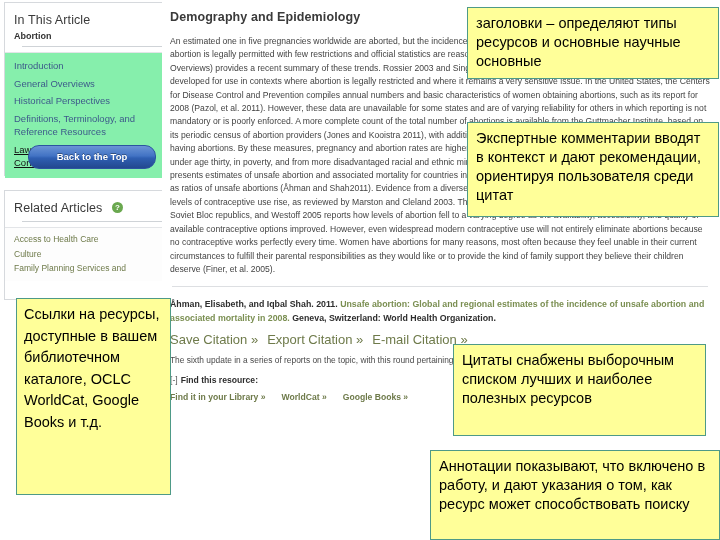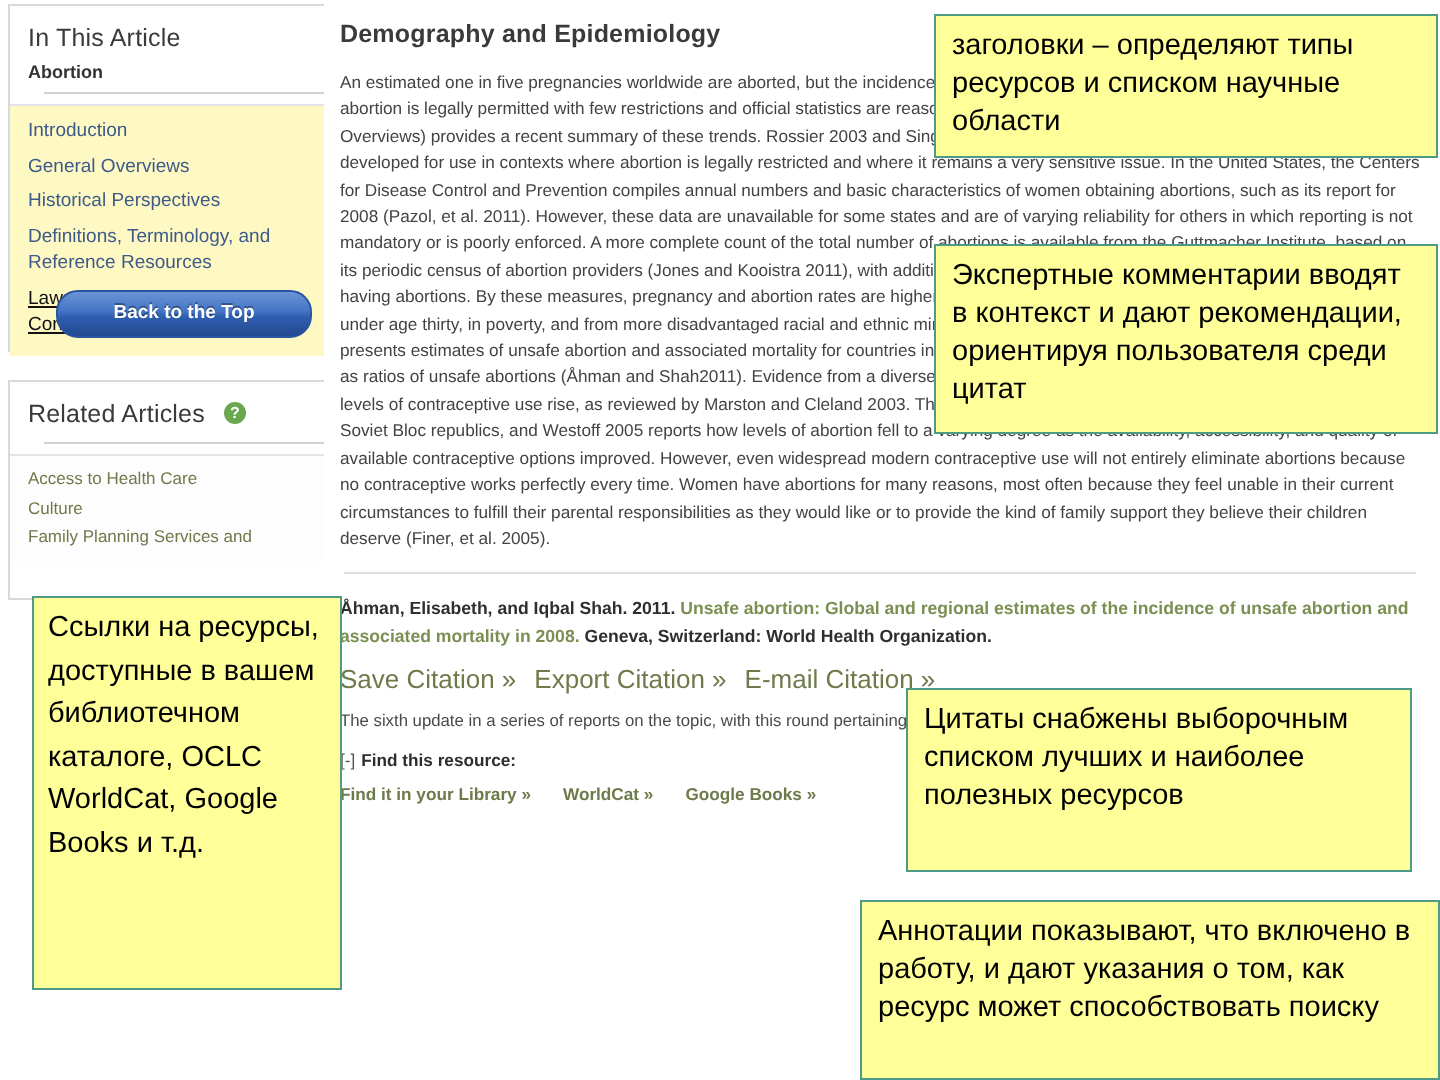--- a/index.html
+++ b/index.html
@@ -79,21 +79,21 @@
     line-height: 11px;
     text-align: center;
     font-weight: bold;
     vertical-align: middle;
     margin-left: 5px;
   }
 
   .toc-body {
     position: relative;
     padding: 6px 18px 4px 9px;
-    background: #fef9c3;
+    background: #86efac;
     border-top: 1px solid #e3e5e8;
   }
   .toc-link {
     display: block;
     font-size: 9.5px;
     line-height: 13.5px;
     color: #3d5a8a;
     margin-bottom: 4px;
     text-decoration: none;
     cursor: pointer;
@@ -345,17 +345,17 @@
       <div class="find-resource">
         <span class="toggler">[-]</span><span>Find this resource:</span>
       </div>
       <div class="find-links">
         <a>Find it in your Library »</a><a>WorldCat »</a><a>Google Books »</a>
       </div>
     </div>
   </div>
 </div>
 
-<div class="note n1">заголовки – определяют типы ресурсов и списком научные области</div>
+<div class="note n1">заголовки – определяют типы ресурсов и основные научные основные</div>
 <div class="note n2">Экспертные комментарии вводят в контекст и дают рекомендации, ориентируя пользователя среди цитат</div>
 <div class="note n3">Цитаты снабжены выборочным списком лучших и наиболее полезных ресурсов</div>
 <div class="note n4">Аннотации показывают, что включено в работу, и дают указания о том, как ресурс может способствовать поиску</div>
 <div class="note n5">Ссылки на ресурсы, доступные в вашем библиотечном каталоге, OCLC WorldCat, Google Books и т.д.</div>
 
 </body></html>

